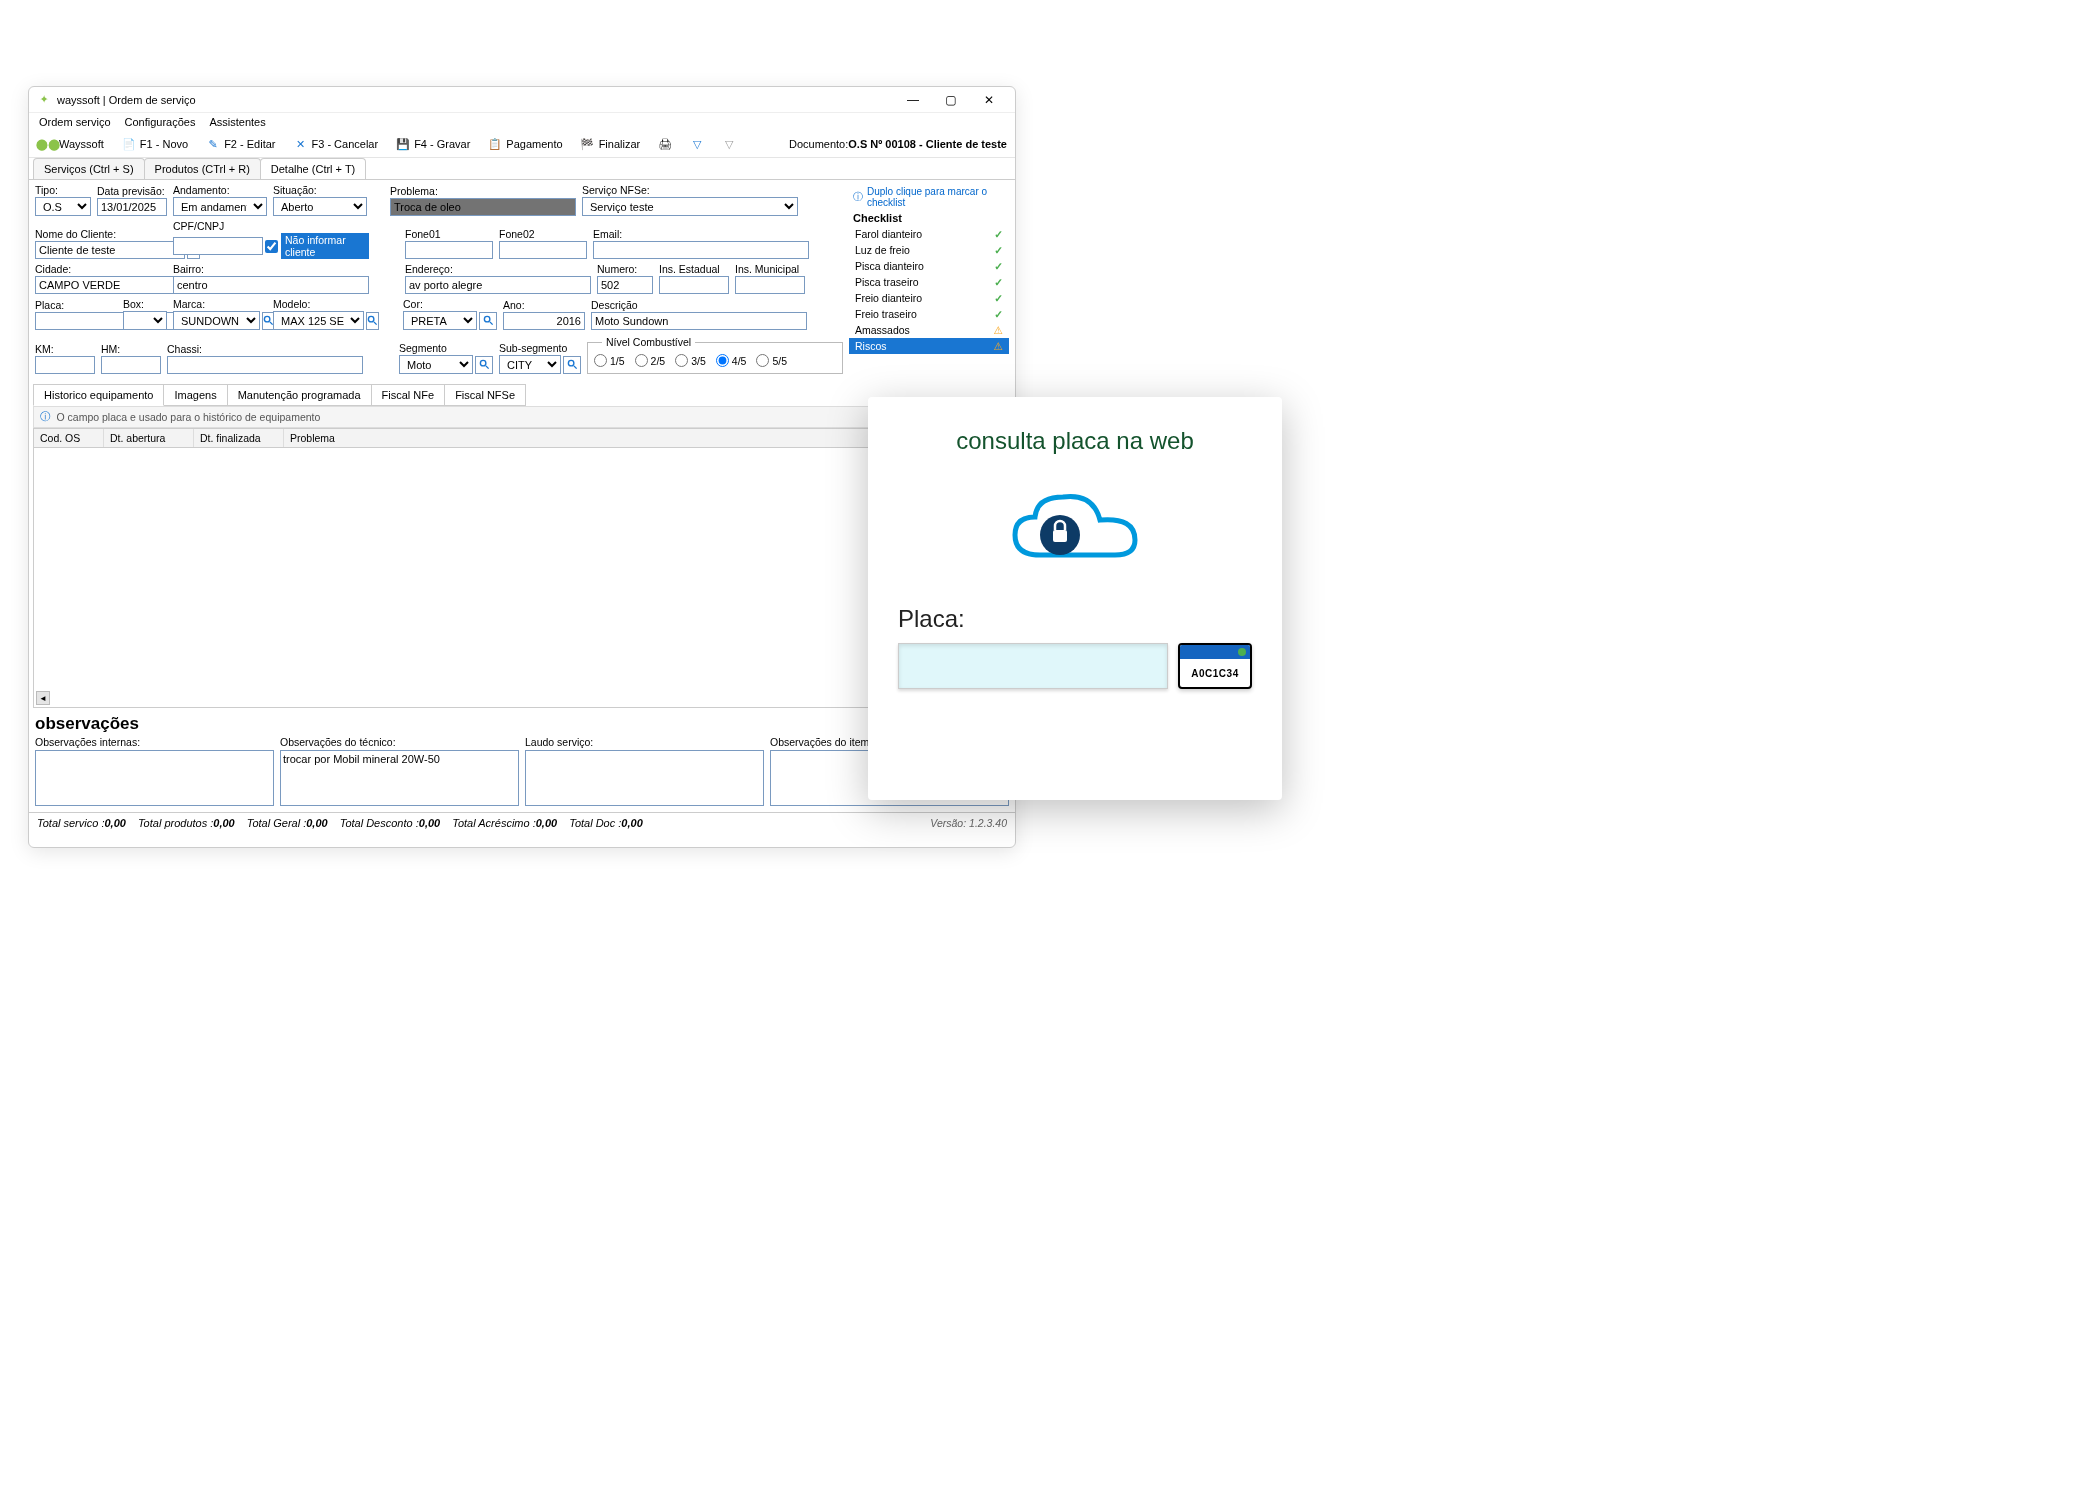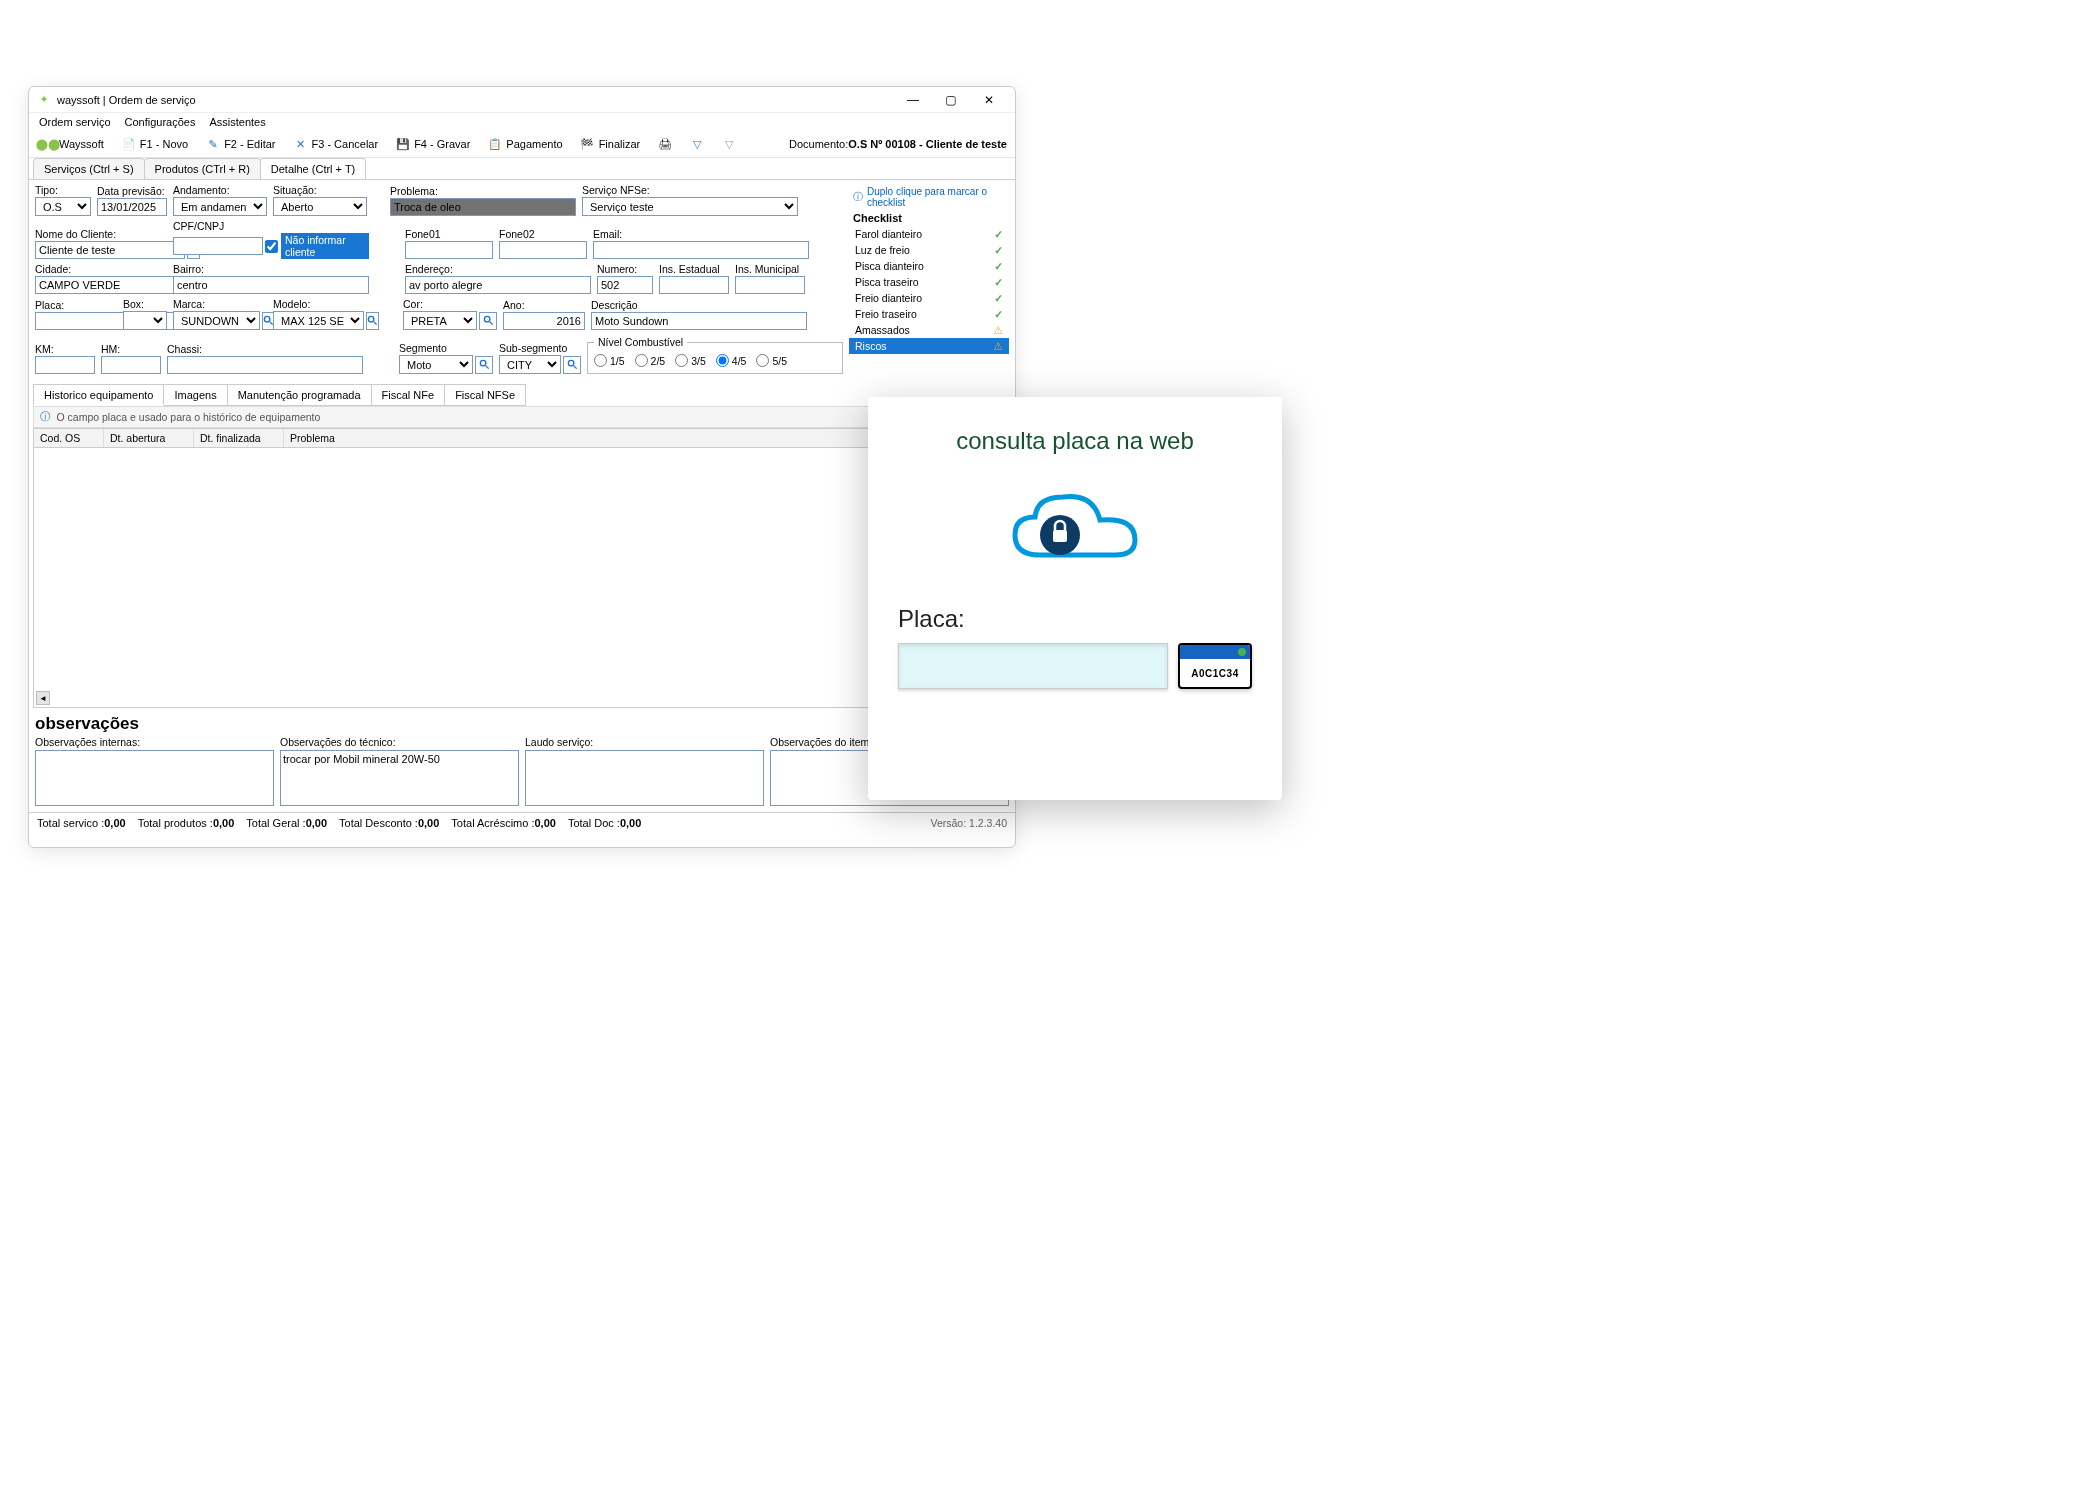--- a/index.html
+++ b/index.html
@@ -34,21 +34,21 @@
 .fld select { height: 19px; }
 .searchbtn { width: 18px; height: 18px; border: 1px solid #7a9ac0; display: inline-flex; align-items: center; justify-content: center; cursor: pointer; background: #fff; }
 .searchbtn svg { width: 11px; height: 11px; }
 .inputrow { display: flex; gap: 2px; align-items: center; }
 input.yellow { background: #737373; }
 .chk { display: flex; align-items: center; gap: 3px; border-radius: 6px; }
 .chk input { width: 13px; height: 13px; accent-color: #1976d2; }
 .chk .boxed { background: #1976d2; color: #fff; padding: 1px 4px; font-size: 10.5px; }
 
 .fieldset { border: 1px solid #bbb; padding: 4px 6px 6px; margin-top: 2px; }
-.fieldset legend { font-size: 10.5px; padding: 0 4px; }
+.fieldset legend { font-size: 10.5px; padding: 0 4px; margin-left: 8px; }
 .radios { display: flex; gap: 10px; align-items: center; padding-top: 2px; }
 .radios label { display: flex; align-items: center; gap: 3px; font-size: 10.5px; }
 
 .checklist { width: 160px; display: flex; flex-direction: column; }
 .chkhint { display: flex; align-items: center; gap: 4px; color: #0066cc; font-size: 10px; padding: 2px 4px; }
 .chktitle { font-weight: bold; font-size: 11px; padding: 2px 4px; }
 .chkrow { display: flex; align-items: center; justify-content: space-between; padding: 2px 6px; font-size: 10.5px; cursor: pointer; }
 .chkrow.sel { background: #1976d2; color: #fff; }
 .chkmark { color: #4caf50; font-weight: bold; }
 .chkwarn { color: #f9a825; }
@@ -63,21 +63,21 @@
 .gridhead { display: flex; background: #f3f3f3; border-bottom: 1px solid #ccc; font-size: 10.5px; position: sticky; top: 0; }
 .gridhead div { padding: 3px 6px; border-right: 1px solid #ddd; }
 .scrollbtn { position: absolute; right: 2px; width: 14px; height: 14px; background: #e5e5e5; border: 1px solid #bbb; display: flex; align-items: center; justify-content: center; font-size: 8px; }
 
 .obs-title { font-weight: bold; padding: 6px 6px 2px; font-size: 17px; }
 .obsrow { display: flex; gap: 6px; padding: 0 6px 6px; }
 .obscol { flex: 1; display: flex; flex-direction: column; gap: 2px; }
 .obscol label { font-size: 10.5px; }
 .obscol textarea { height: 56px; border: 1px solid #7a9ac0; font-size: 11px; padding: 2px; resize: none; }
 
-.statusbar { border-top: 1px solid #ccc; padding: 4px 8px; display: flex; gap: 12px; font-size: 11px; align-items: center; }
+.statusbar { border-top: 1px solid #ccc; padding: 4px 8px; display: flex; gap: 12px; font-size: 11px; align-items: center; font-style: italic; }
 .statusbar .ver { margin-left: auto; color: #666; font-size: 10.5px; }
 
 .popup { position: absolute; left: 868px; top: 397px; width: 414px; height: 403px; background: #fff; box-shadow: 0 10px 40px rgba(0,0,0,.25); border-radius: 4px; padding: 30px; }
 .popup h2 { font-size: 24px; font-weight: normal; color: #14532d; text-align: center; margin-bottom: 30px; }
 .cloudwrap { display: flex; justify-content: center; margin-bottom: 30px; }
 .popup label { font-size: 24px; color: #222; display: block; margin-bottom: 10px; }
 .poprow { display: flex; gap: 10px; align-items: center; }
 .poprow input { flex: 1; height: 46px; background: #e0f7fa; border: 1px solid #ccc; box-shadow: inset 0 2px 4px rgba(0,0,0,.1), 0 2px 3px rgba(0,0,0,.15); font-size: 18px; padding: 0 8px; }
 .platebtn { width: 74px; height: 46px; border: 2px solid #000; border-radius: 4px; background: #fff; box-shadow: 0 2px 4px rgba(0,0,0,.2); cursor: pointer; display: flex; flex-direction: column; overflow: hidden; }
 .platebtn .top { height: 14px; background: #1565c0; position: relative; }

